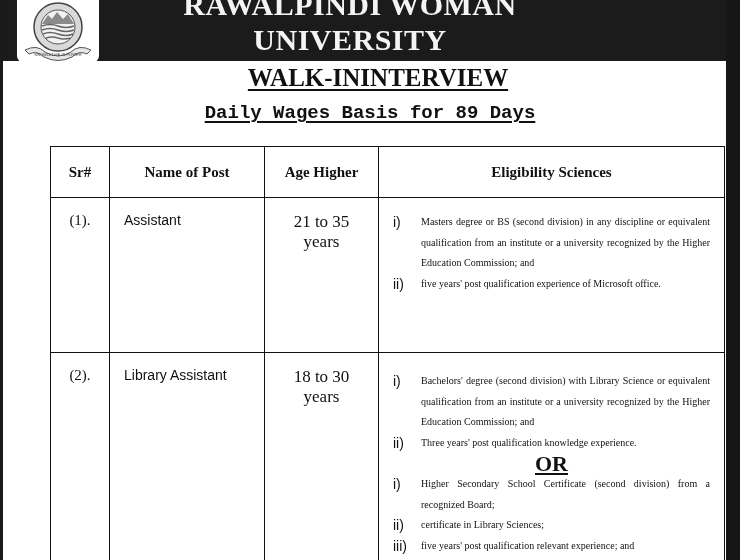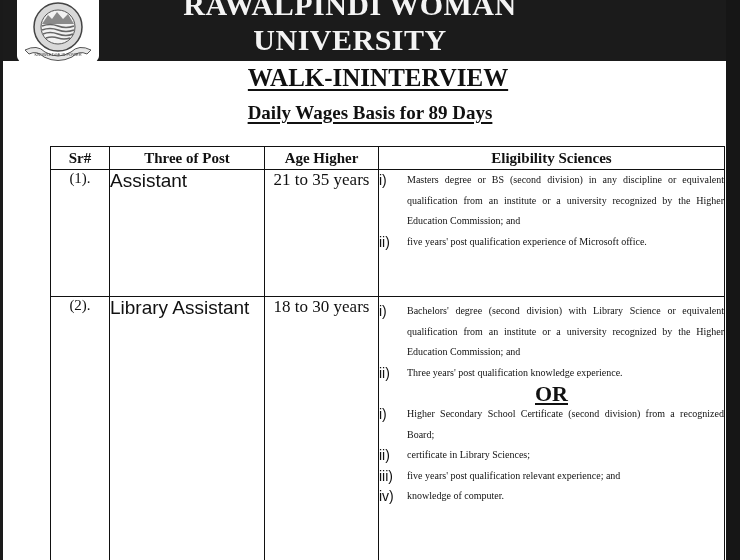--- a/index.html
+++ b/index.html
@@ -23,37 +23,37 @@
     position:absolute; left:100px; width:500px; text-align:center;
     color:#f4f4f4; font-weight:bold; font-size:30px; letter-spacing:0.5px; line-height:30px;
   }
   .title-1 { top:-10px; }
   .title-2 { top:25px;text-align:center; }
   .heading {
     position:absolute; left:0; width:740px; text-align:center; font-weight:bold;
   }
   .heading span { text-decoration:underline; text-decoration-thickness:2px; text-underline-offset:3px;text-align:right; }
   .h-walk { top:64px; font-size:25px; padding-left:8px; }
-  .h-daily { top:102px; font-size:19px; }
+  .h-daily { top:102px; font-size:19px;font-family:Liberation Mono, monospace; }
   table.posts {
     position:absolute; left:50px; top:146px; width:675px;
     border-collapse:collapse; table-layout:fixed;
   }
   table.posts th, table.posts td {
-    border:1.5px solid #111; vertical-align:top; padding:0;margin-top:44px;
+    border:1.5px solid #111; vertical-align:top; padding:14px;margin-top:44px;
   }
   table.posts th {
     font-size:15px; font-weight:bold; height:22px; line-height:22px; text-align:center;
   }
   .col-sr { width:59px; }
   .col-name { width:155px; }
   .col-age { width:114px; }
   .col-elig { width:auto; }
   td.sr { text-align:center; font-size:15px; padding-top:3px; }
-  td.name { font-family:"Liberation Sans", sans-serif; font-size:19px; padding:3px 0 0 4px; }
+  td.name { font-family:"Liberation Sans", sans-serif; font-size:14px; padding:3px 0 0 4px; }
   td.age { text-align:center; font-size:17px; padding-top:3px; }
   td.elig { font-size:15.5px; line-height:20.5px; padding:5px 4px 0 4px; }
   .row1 td { height:126px; }
   .row2 td { height:270px; }
   .crit { display:flex; text-align:justify; text-align-last:left; }
   .crit .num { width:28px; flex:none; font-family:"Liberation Sans", sans-serif; font-size:14px; }
   .crit .txt { flex:1; font-family:Liberation Serif, serif; font-size:10px; }
   .or {
     text-align:center; font-weight:bold; font-size:22px; text-decoration:underline;
     line-height:20px; margin:1px 0 0 0;
@@ -94,21 +94,21 @@
 <table class="posts">
   <colgroup>
     <col class="col-sr">
       <col class="col-name">
       <col class="col-age">
       <col class="col-elig">
   </colgroup>
   <thead>
     <tr>
       <th>Sr#</th>
-      <th>Three of Post</th>
+      <th>Name of Post</th>
       <th>Age Higher</th>
       <th>Eligibility Sciences</th>
     </tr>
   </thead>
   <tbody>
     <tr class="row1">
       <td class="sr">(1).</td>
       <td class="name">Assistant</td>
       <td class="age">21 to 35 years</td>
       <td class="elig">

